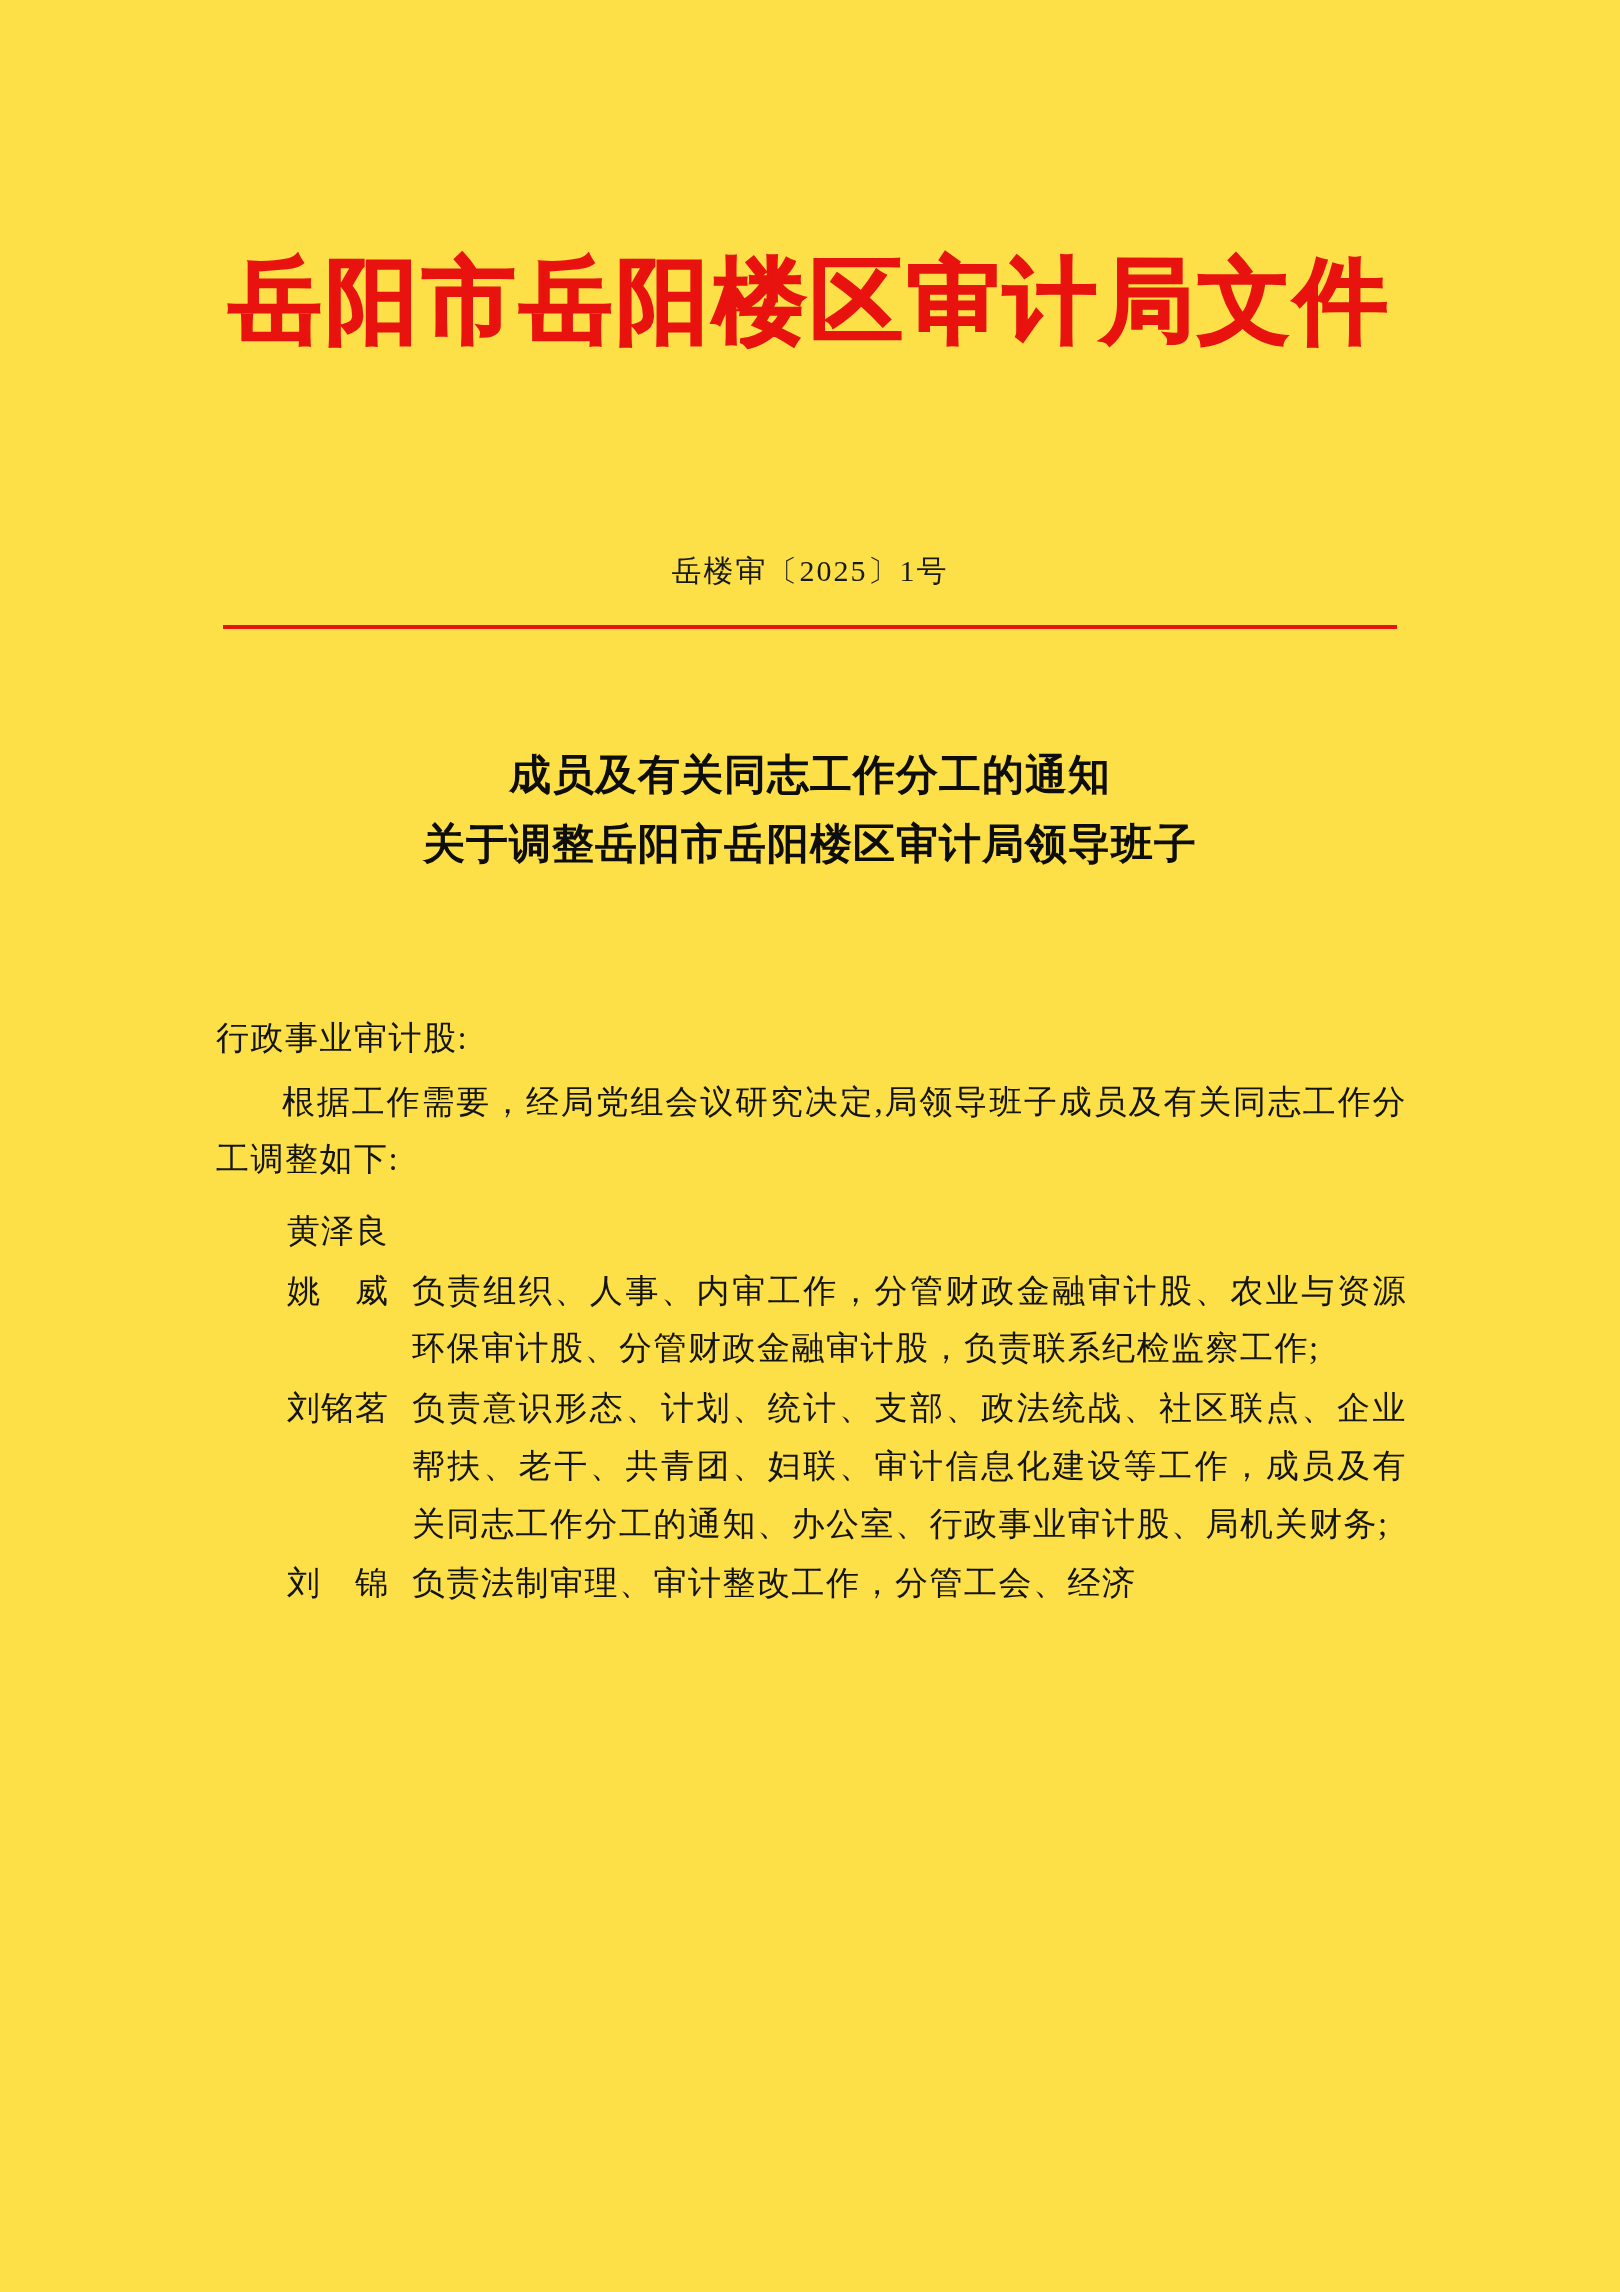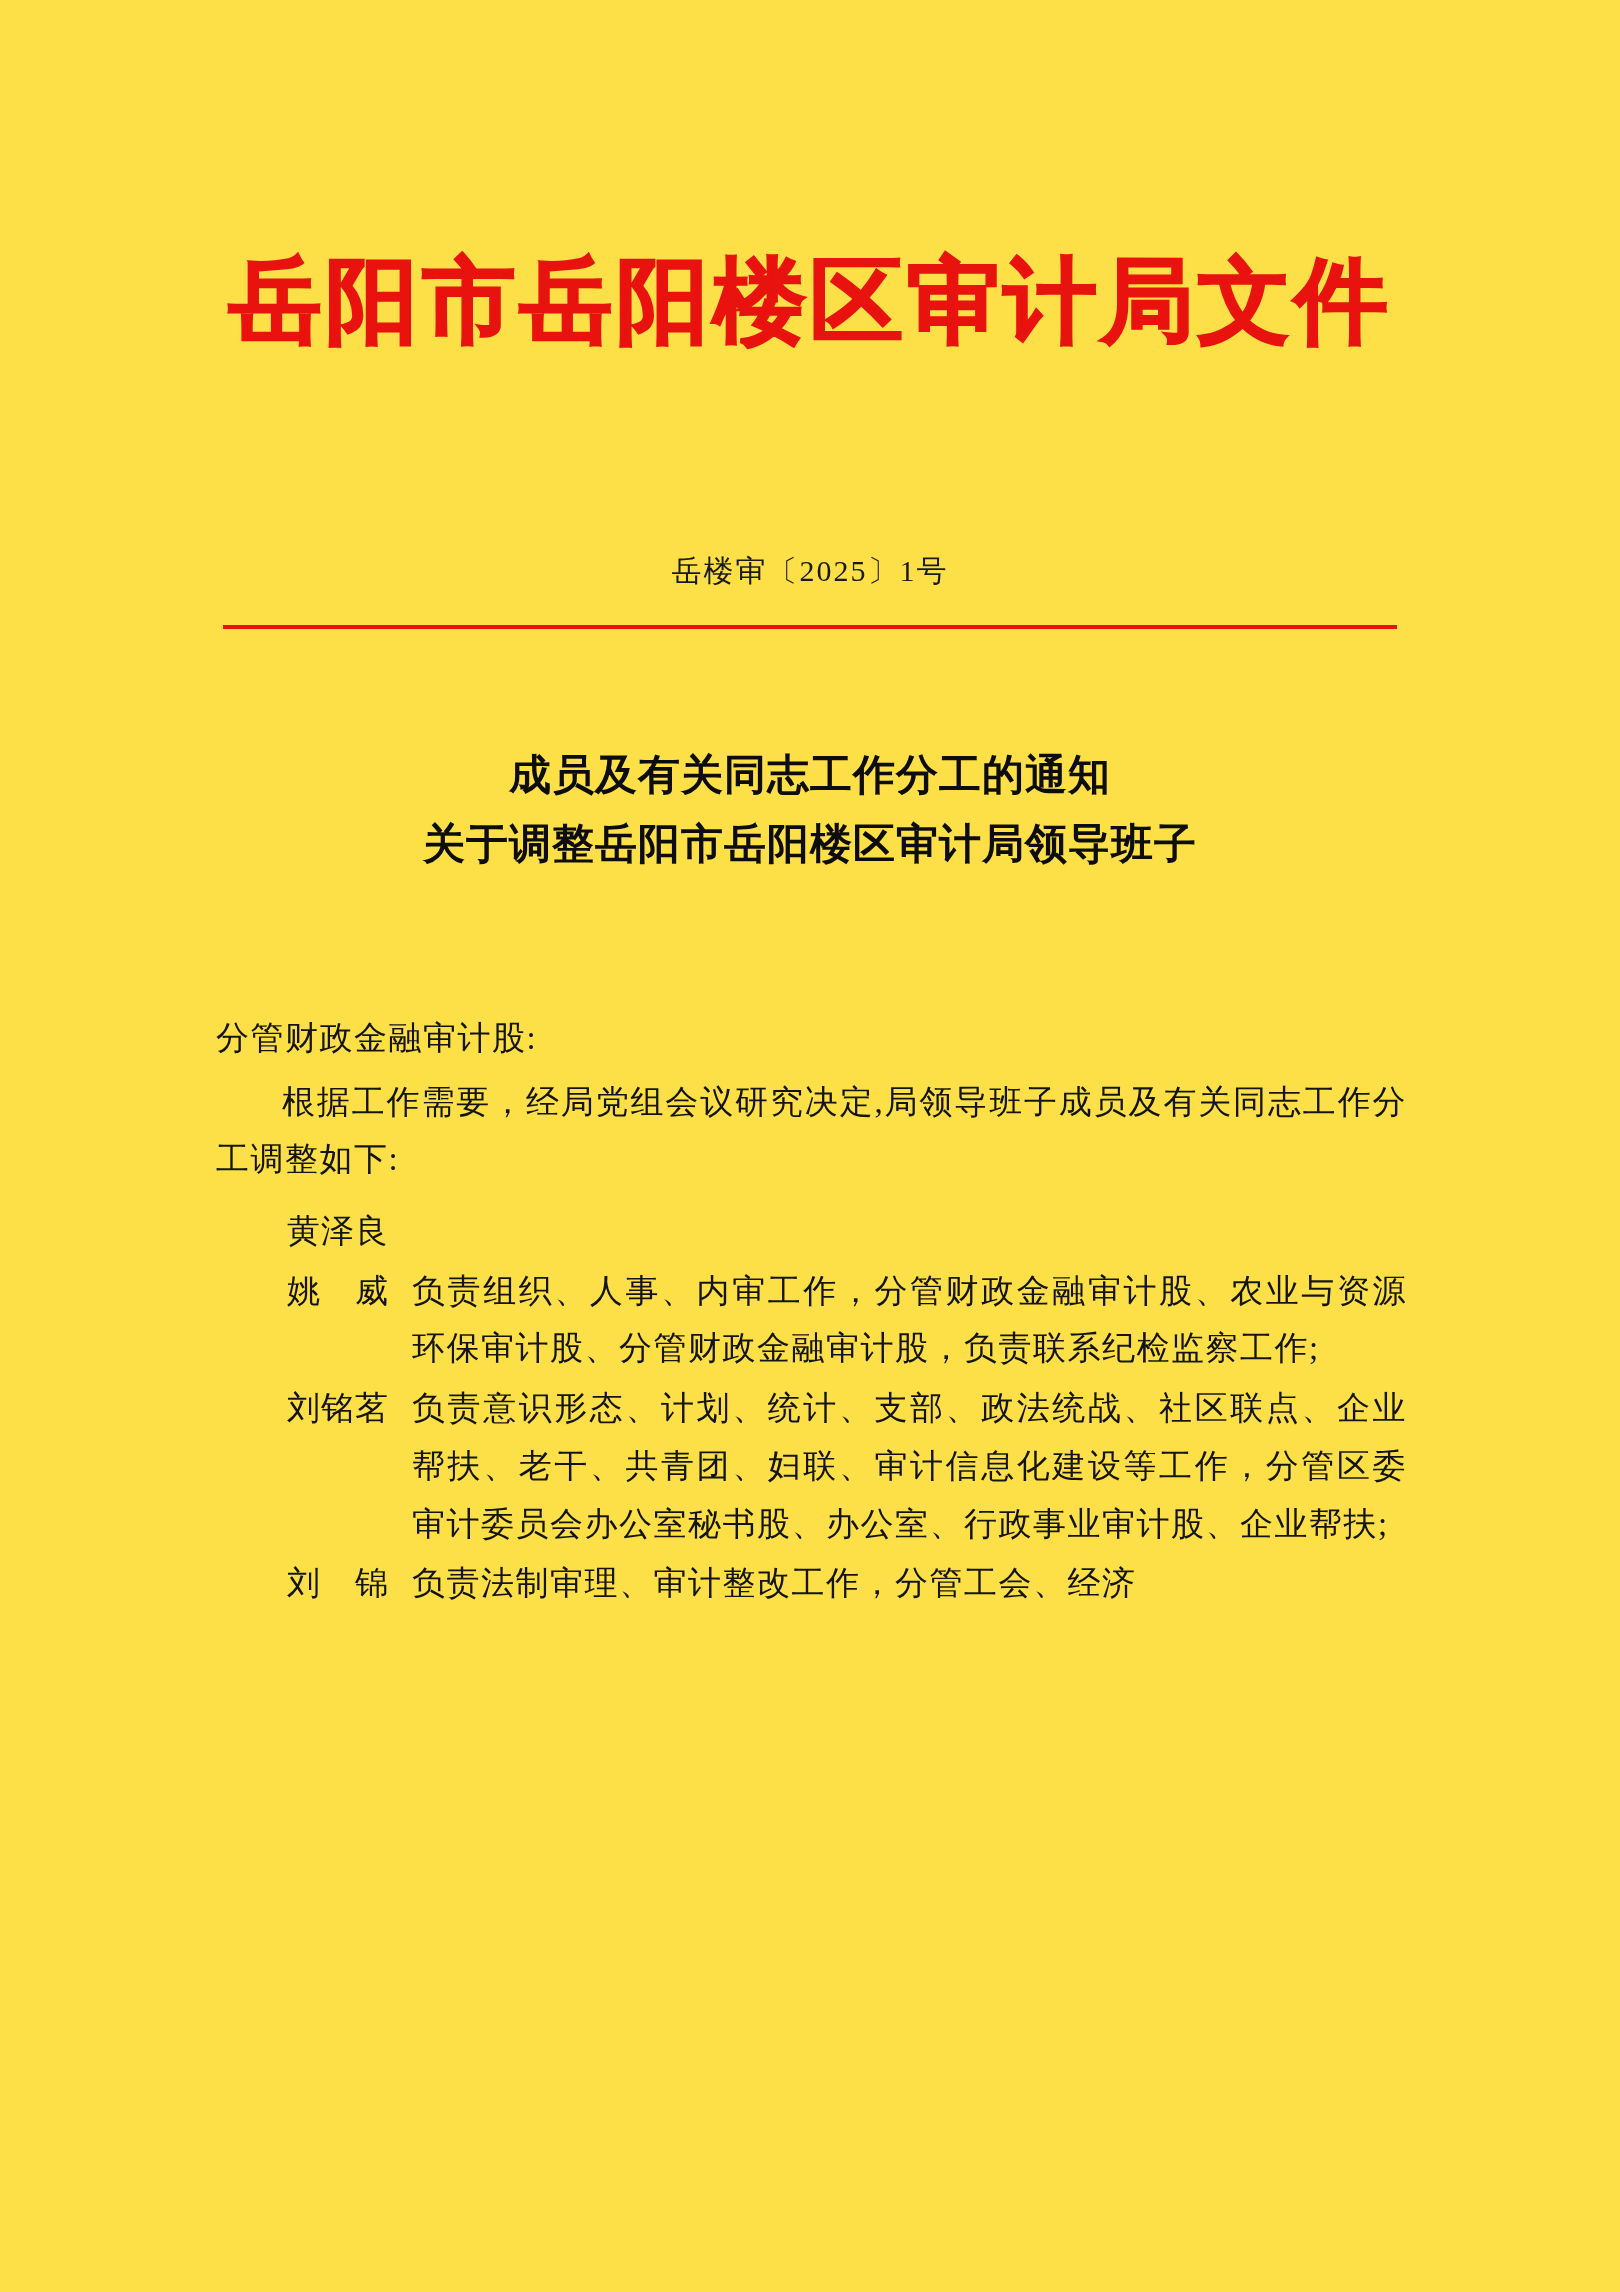--- a/index.html
+++ b/index.html
@@ -136,38 +136,38 @@
 
   <div class="red-rule"></div>
 
   <div class="doc-title">
     <div>成员及有关同志工作分工的通知</div>
     <div>关于调整岳阳市岳阳楼区审计局领导班子</div>
   </div>
 
   <div class="body-block">
 
-    <p class="salutation">分管财政金融审计股:</p>
+    <p class="salutation">行政事业审计股:</p>
 
     <p class="para">根据工作需要，经局党组会议研究决定,局领导班子成员及有关同志工作分工调整如下:</p>
 
     <div class="assignments">
 
       <div class="row">
         <div class="row-name">黄泽良</div>
       </div>
 
       <div class="row">
         <div class="row-name">姚　威</div>
         <div class="row-duty">负责组织、人事、内审工作，分管财政金融审计股、农业与资源环保审计股、分管财政金融审计股，负责联系纪检监察工作;</div>
       </div>
 
       <div class="row">
         <div class="row-name">刘铭茗</div>
-        <div class="row-duty">负责意识形态、计划、统计、支部、政法统战、社区联点、企业帮扶、老干、共青团、妇联、审计信息化建设等工作，分管区委审计委员会办公室秘书股、办公室、行政事业审计股、企业帮扶;</div>
+        <div class="row-duty">负责意识形态、计划、统计、支部、政法统战、社区联点、企业帮扶、老干、共青团、妇联、审计信息化建设等工作，成员及有关同志工作分工的通知、办公室、行政事业审计股、局机关财务;</div>
       </div>
 
       <div class="row">
         <div class="row-name">刘　锦</div>
         <div class="row-duty">负责法制审理、审计整改工作，分管工会、经济</div>
       </div>
 
     </div>
   </div>
 

